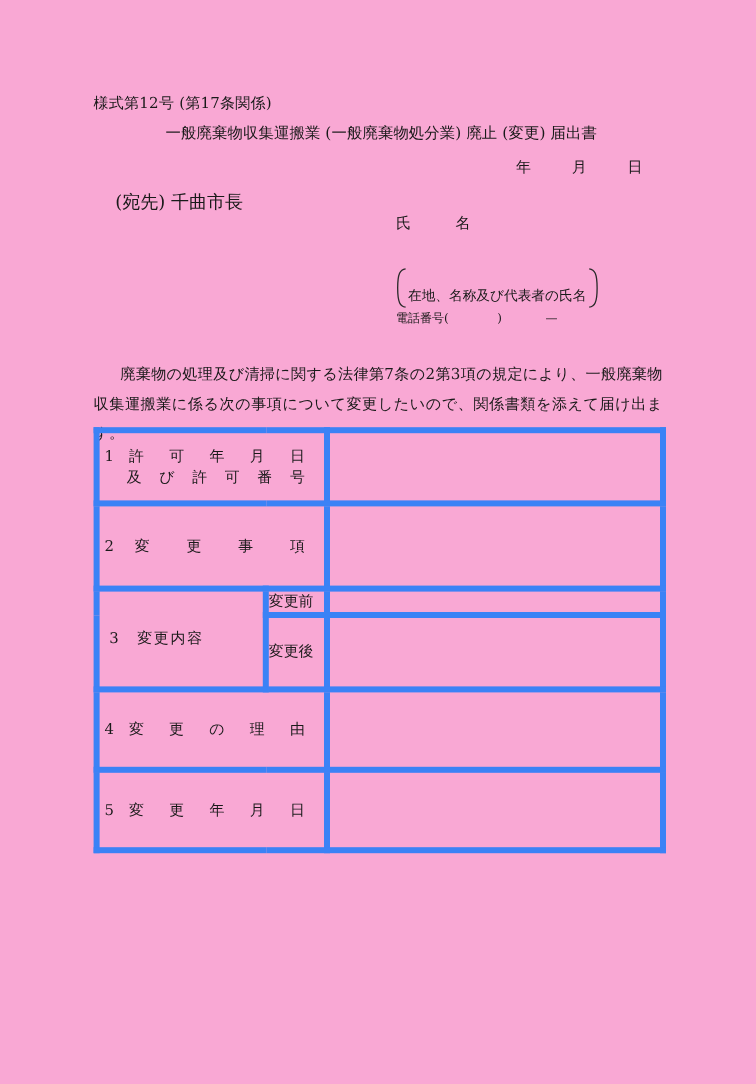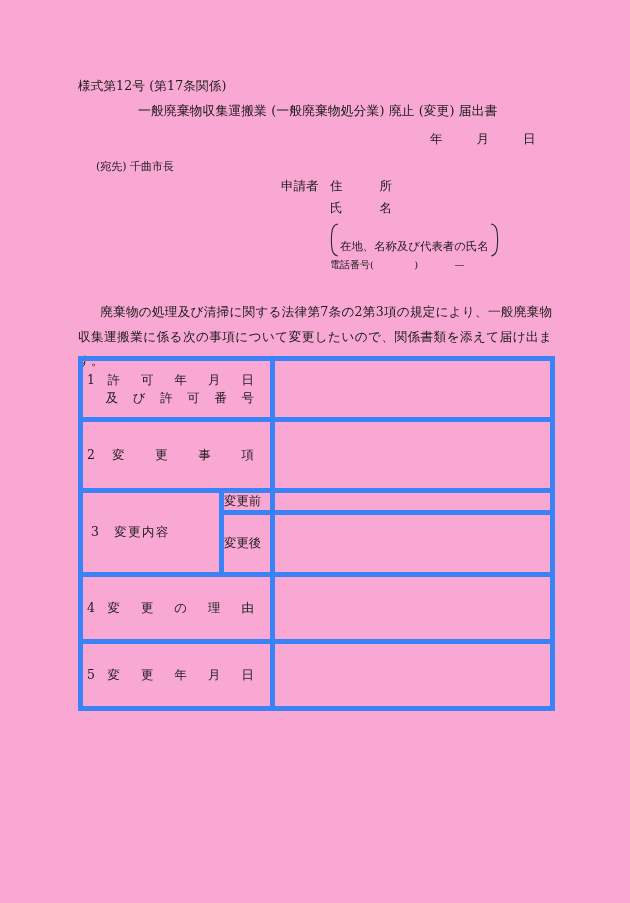--- a/index.html
+++ b/index.html
@@ -48,21 +48,21 @@
     top: 131px;
     font-size: 12.5px;
     white-space: nowrap;
   }
   .date-line .gap { display: inline-block; width: 26px; }
 
   .addressee {
     position: absolute;
     left: 96px;
     top: 159px;
-    font-size: 11px;
+    font-size: 15px;
     white-space: nowrap;
   }
 
   
   .applicant {
     position: absolute;
     left: 281px;
     top: 178px;
     font-size: 12.5px;
   }
@@ -181,24 +181,20 @@
     <span>年</span>
     <span class="gap"></span>
     <span>月</span>
     <span class="gap"></span>
     <span>日</span>
   </div>
 
   <div class="addressee">(宛先) 千曲市長</div>
 
   <div class="applicant">
-    <div class="applicant-row">
-      <span class="applicant-tag">申請者</span>
-      <span class="field-label">住所</span>
-    </div>
     <div class="applicant-row">
       <span class="applicant-tag"></span>
       <span class="field-label">氏名</span>
     </div>
   </div>
 
   <div class="corp-note">
     <span class="brace">
       <svg width="9" height="34" viewBox="0 0 9 34">
         <path d="M8 1 C3.4 1.6, 1.4 5, 1.4 17 C1.4 29, 3.4 32.4, 8 33" fill="none" stroke="#2a2a2a" stroke-width="1.1"></path>

